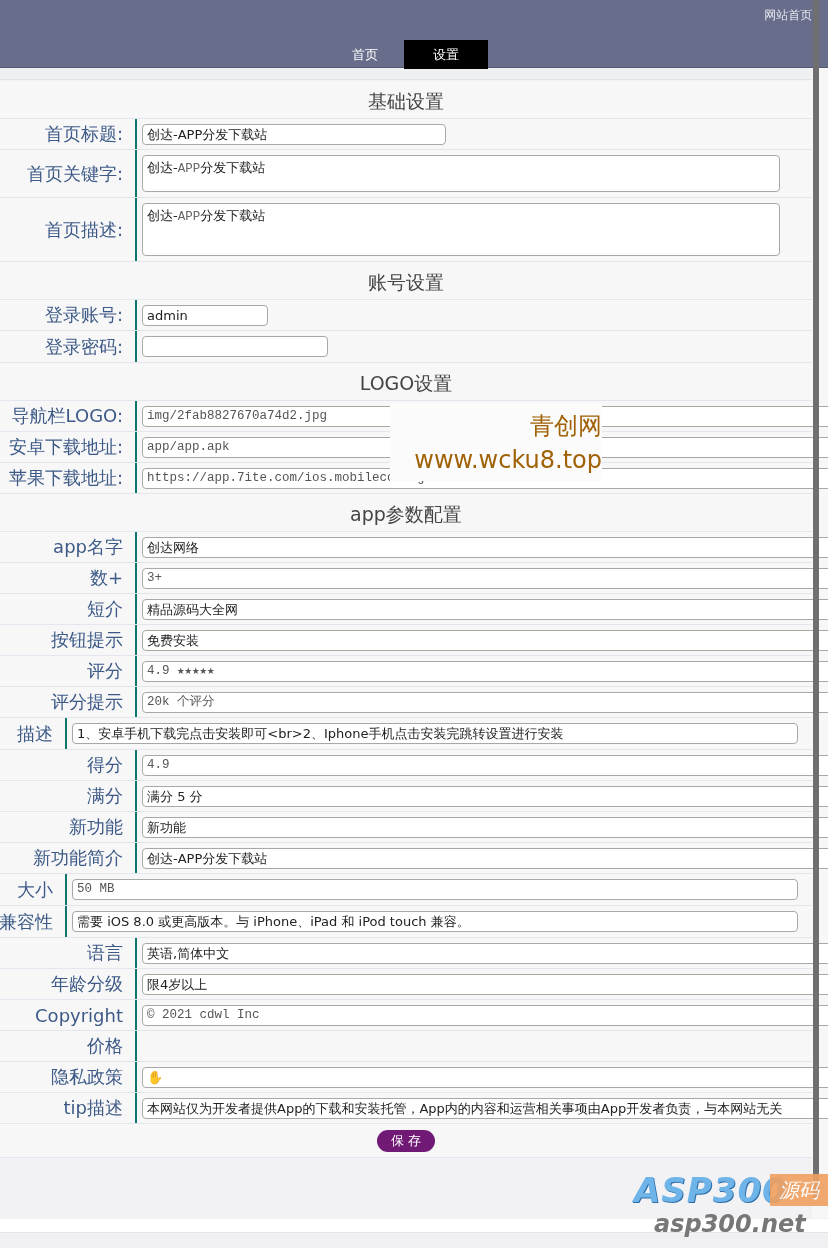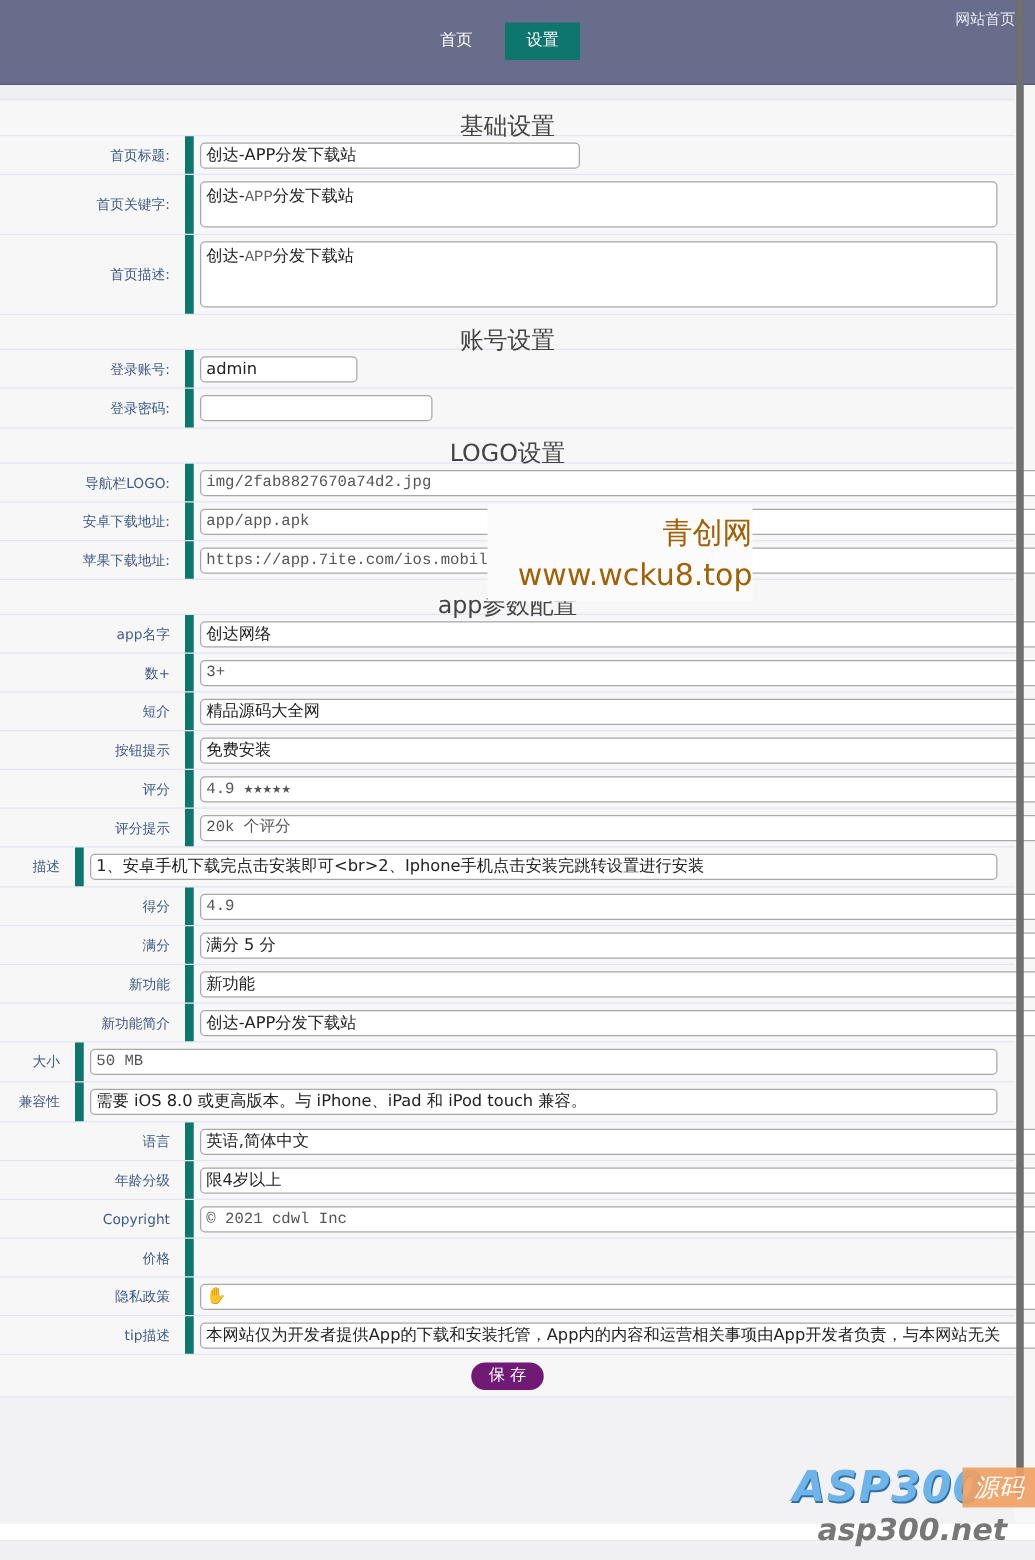--- a/index.html
+++ b/index.html
@@ -1,31 +1,31 @@
 <!DOCTYPE html>
 <html><head>
 <meta charset="utf-8">
 <style>
   * { box-sizing: border-box; margin: 0; padding: 0; }
   html, body { width: 828px; height: 1248px; overflow: hidden; background: #f2f2f4; }
   body { font-family: "DejaVu Sans", "Liberation Sans", sans-serif; position: relative; }
 
   .header { position: absolute; left: 0; top: 0; width: 828px; height: 68px; background: #676d8a; border-bottom: 1px solid #555a72; }
   .header .site-link { position: absolute; right: 12px; top: 7px; color: #e8e8f0; font-size: 12px; }
-  .nav { position: absolute; top: 18px; left: 0; width: 828px; height: 30px; }
+  .nav { position: absolute; top: 40px; left: 0; width: 828px; height: 30px; }
   .nav .tab { position: absolute; top: 0; height: 30px; line-height: 30px; color: #ffffff; font-size: 13px; text-align: center; }
   .nav .tab.home { left: 340px; width: 50px; }
-  .nav .tab.active { left: 404px; width: 60px; background: #0f766e; }
+  .nav .tab.active { left: 404px; width: 84px; background: #000000; }
 
   .gap-strip { position: absolute; left: 0; top: 69px; width: 828px; height: 11px; background: #eef0f2; border-bottom: 1px solid #e2e4e8; }
 
   .content { position: absolute; left: 0; top: 81px; width: 812px; background: #f7f7f8; }
-  .section-title { height: 28px; line-height: 40px; text-align: center; font-size: 19px; color: #444; border-bottom: 1px solid #e3e6ee; }
+  .section-title { height: 38px; line-height: 40px; text-align: center; font-size: 19px; color: #444; border-bottom: 1px solid #e3e6ee; }
   .row { display: flex; border-bottom: 1px solid #e3e6ee; }
-  .row .label { width: 155px; flex: none; text-align: right; padding-right: 12px; font-size: 11px; color: #3d5a86; border-right: 7px solid #0f766e; display: flex; align-items: center; justify-content: flex-end; }
+  .row .label { width: 137px; flex: none; text-align: right; padding-right: 12px; font-size: 18px; color: #3d5a86; border-right: 2px solid #0f766e; display: flex; align-items: center; justify-content: flex-end; }
   .row .field { flex: 1; padding: 4px 14px 4px 5px; display: flex; align-items: center; }
   .input { height: 21px; border: 1px solid #a8a8a8; border-radius: 4px; background: #fff; font-size: 13px; color: #222; padding: 0 4px; line-height: 19px; white-space: nowrap; overflow: hidden; font-family: "DejaVu Sans", sans-serif; }
   .input.mono { font-family: "Liberation Mono", "DejaVu Sans Mono", monospace; color: #555; font-size: 12.5px; }
   .input.full { width: 726px; }
   .textarea { width: 638px; border: 1px solid #a8a8a8; border-radius: 4px; background: #fff; font-size: 13px; color: #222; padding: 3px 4px; line-height: 18px; }
   .mono-part { font-family: "Liberation Mono", "DejaVu Sans Mono", monospace; color: #666; font-size: 12.5px; }
 
   .row.r31 { height: 31px; }
   .row.r32 { height: 32px; justify-content: flex-end; }
 

